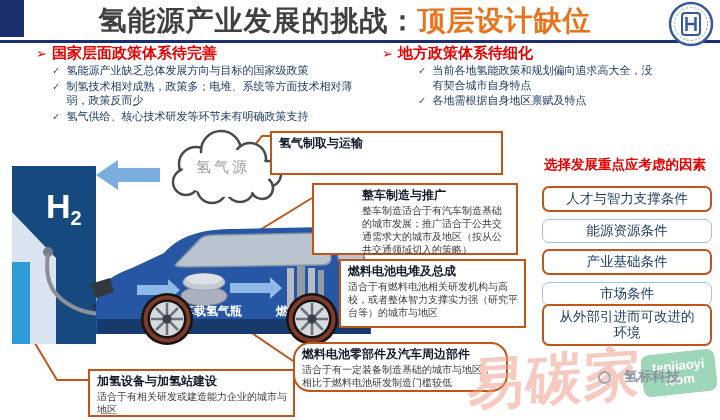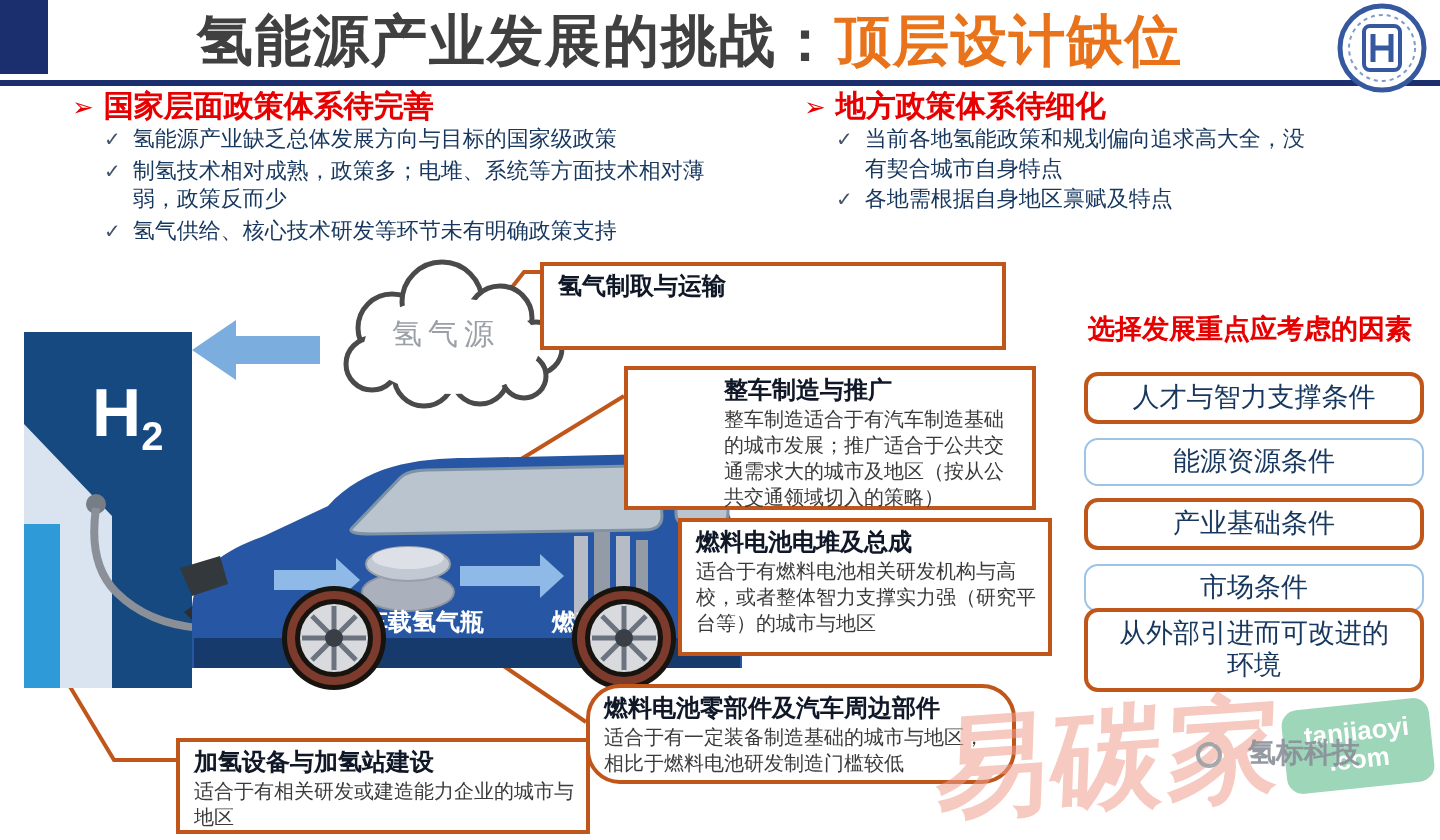--- a/index.html
+++ b/index.html
@@ -11,21 +11,21 @@
   .hdr-rule{position:absolute;left:0;right:0;top:40px;height:3px;background:#1b2f6e;}
   .title{position:absolute;left:28px;right:58px;top:2px;text-align:center;font-size:28px;font-weight:900;letter-spacing:1px;white-space:nowrap;}
   .title .t1{color:#404040;}
   .title .t2{color:#e8731a;}
   .logo{position:absolute;left:668px;top:1px;width:46px;height:46px;}
 
   
   .sec-hd{position:absolute;font-size:15px;font-weight:bold;color:#e60000;white-space:nowrap;}
   .sec-hd .ptr{margin-right:5px;font-size:13px;}
   .nat-hd{left:36px;top:44px;}
-  .loc-hd{left:402px;top:44px;}
+  .loc-hd{left:382px;top:44px;}
   .blist{position:absolute;margin:0;padding:0;list-style:none;}
   .nat-list{left:52px;top:63px;width:312px;}
   .loc-list{left:418px;top:63px;width:244px;}
   .blist li{display:flex;gap:6px;font-size:11px;line-height:1.33;color:#17375e;margin-bottom:1px;}
   .blist .chk{color:#44546a;font-size:10px;flex:0 0 auto;padding-top:1px;}
 
   
   .cloud-wrap{position:absolute;left:158px;top:124px;width:130px;height:94px;}
   .cloud-label{position:absolute;left:158px;top:158px;width:130px;text-align:center;font-size:15px;color:#9aa0a6;letter-spacing:3px;}
   .arrow-left{position:absolute;left:96px;top:160px;width:64px;height:30px;}

